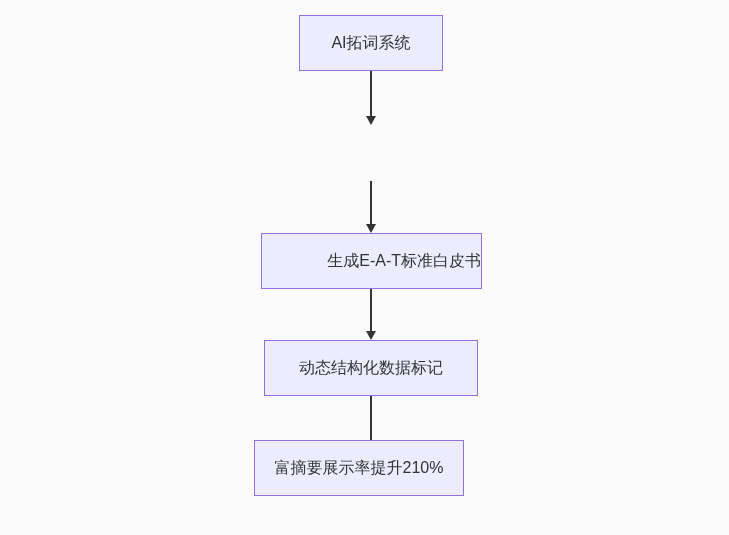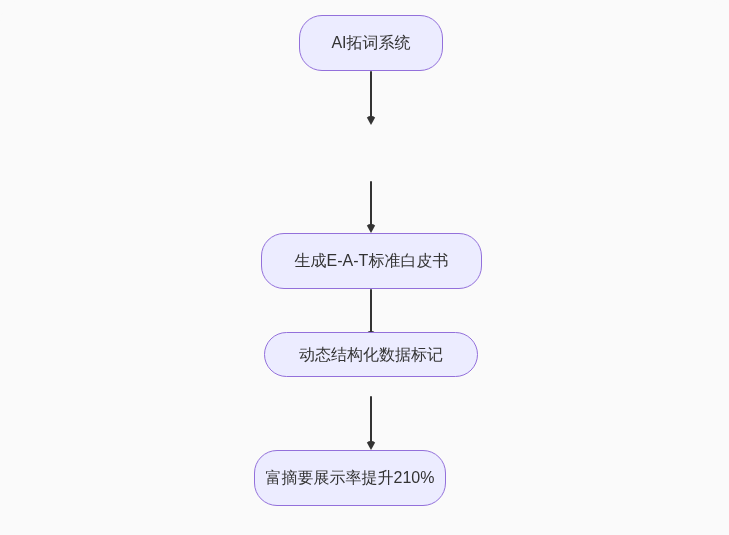--- a/index.html
+++ b/index.html
@@ -2,21 +2,21 @@
 <html style="--canvas-bg: #fafafa; --node-fill: #ececff; --node-border: #9370db; --node-text: #333333; --arrow-color: #333333;"><head>
 <meta charset="utf-8">
 <style>
   :root {
     --canvas-bg: #fafafa;
     --node-fill: #ececff;
     --node-border: #9370db;
     --node-text: #333333;
     --arrow-color: #333333;
   }
-  * { margin: 0; padding: 0; box-sizing: border-box; border-radius: 23px; }
+  * { margin: 0; padding: 0; box-sizing: border-box; }
   html, body {
     width: 729px; height: 535px;
     font-family: "Liberation Sans", "DejaVu Sans", sans-serif;
     background: var(--canvas-bg);
     overflow: hidden;
   }
   .canvas {
     position: relative;
     width: 729px; height: 535px;
     background: var(--canvas-bg);
@@ -28,23 +28,23 @@
     color: var(--node-text);
     display: flex;
     align-items: center;
     justify-content: center;
     font-size: 16px;
     line-height: 1.2;
     text-align: center;
   }
   .node-1 { left: 299px; top: 15px;  width: 144px; height: 56px; }
   .node-2 { left: 275px; top: 125px; width: 192px; height: 56px; }
-  .node-3 { left: 261px; top: 233px; width: 221px; height: 56px; }
-  .node-4 { left: 264px; top: 332px; width: 214px; height: 45px; }
-  .node-5 { left: 254px; top: 450px; width: 192px; height: 56px; }
+  .node-3 { left: 261px; top: 233px; width: 221px; height: 56px; justify-content: flex-end; }
+  .node-4 { left: 264px; top: 340px; width: 214px; height: 56px; }
+  .node-5 { left: 254px; top: 440px; width: 210px; height: 56px; }
 
   .edge {
     position: absolute;
     left: 366px;
     width: 10px;
   }
   .edge-1 { top: 71px;  height: 54px; }
   .edge-2 { top: 181px; height: 52px; }
   .edge-3 { top: 289px; height: 51px; }
   .edge-4 { top: 396px; height: 54px; }

